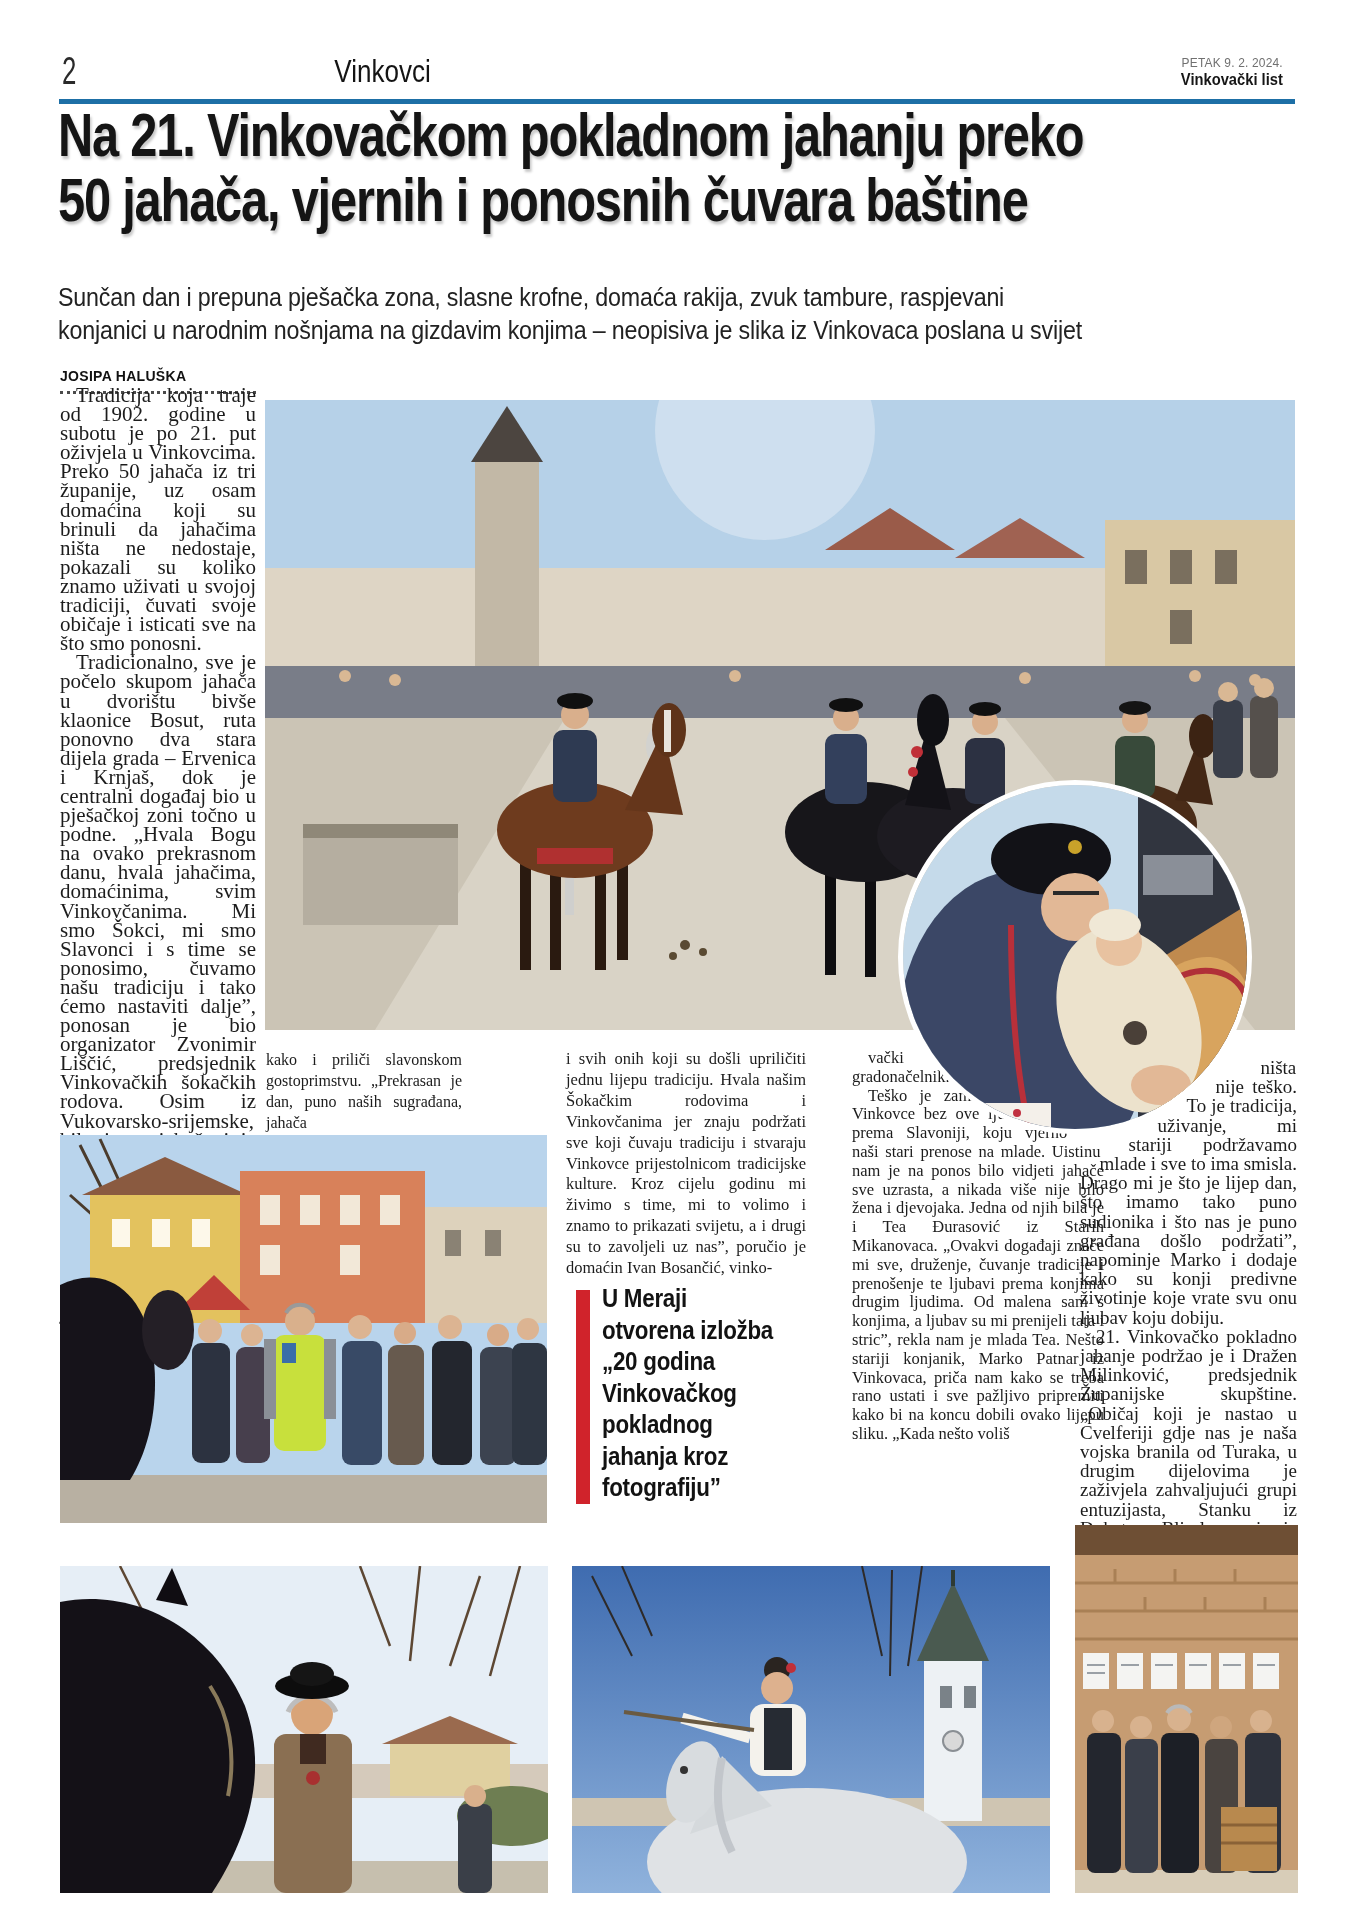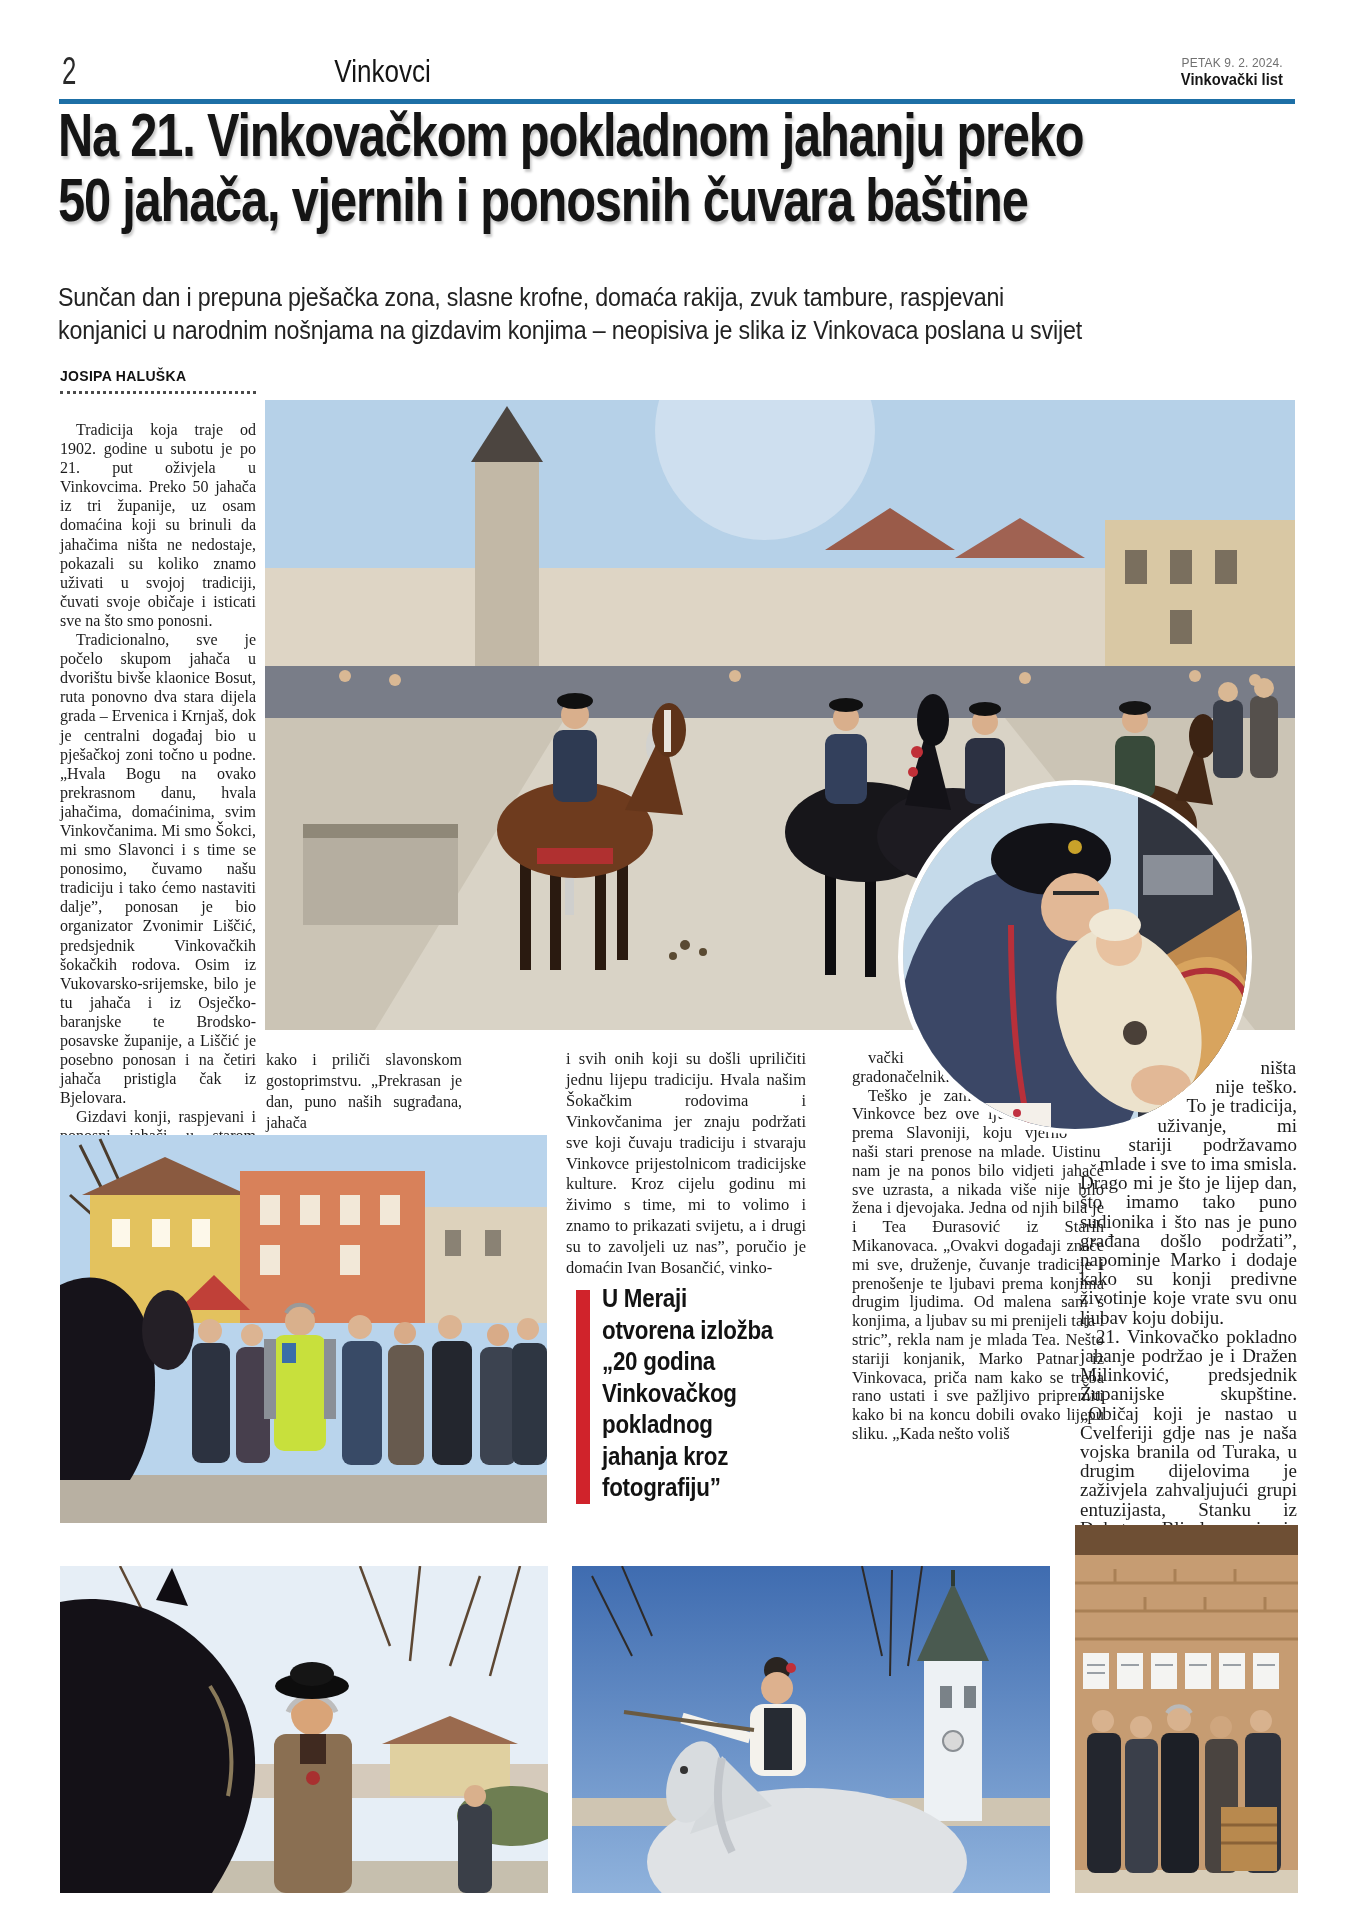--- a/index.html
+++ b/index.html
@@ -29,21 +29,21 @@
 
   
   .byline{position:absolute;left:60px;top:368px;width:196px;text-align:left;
           font-family:"Liberation Sans",sans-serif;font-size:14px;font-weight:700;letter-spacing:.3px;color:#111;}
   .byline-rule{position:absolute;left:60px;top:391px;width:196px;height:0;border-top:3px dotted #4a4a4a;}
 
   
   .col{position:absolute;text-align:justify;color:#1c1c1c;}
   .col p{margin:0;text-indent:16px;}
   .col.cont p:first-child{text-indent:0;}
-  #col1{left:60px;top:420px;width:196px;font-size:16px;line-height:19.1px;}
+  #col1{left:60px;top:386px;width:196px;font-size:21px;line-height:19.1px;}
   #col2{left:266px;top:1049px;width:196px;font-size:16px;line-height:21px;}
   #col3{left:566px;top:1049px;width:240px;font-size:16.5px;line-height:20.9px;}
   #col4{left:852px;top:1049px;width:252px;font-size:16.5px;line-height:18.8px;}
   #col5{left:1080px;top:1049px;width:217px;font-size:19px;line-height:19.2px;}
   #col4 .wrap-r{float:right;width:170px;height:96px;shape-outside:polygon(0 0,100% 0,100% 100%);}
   #col5 .wrap-l{float:left;width:178px;height:118px;shape-outside:polygon(0 0,100% 0,0 100%);}
 
   
   .pq-bar{position:absolute;left:576px;top:1290px;width:14px;height:214px;background:var(--accent_red,#d0232b);}
   .pullquote{position:absolute;left:602px;top:1283px;width:240px;font-family:"Liberation Sans",sans-serif;

